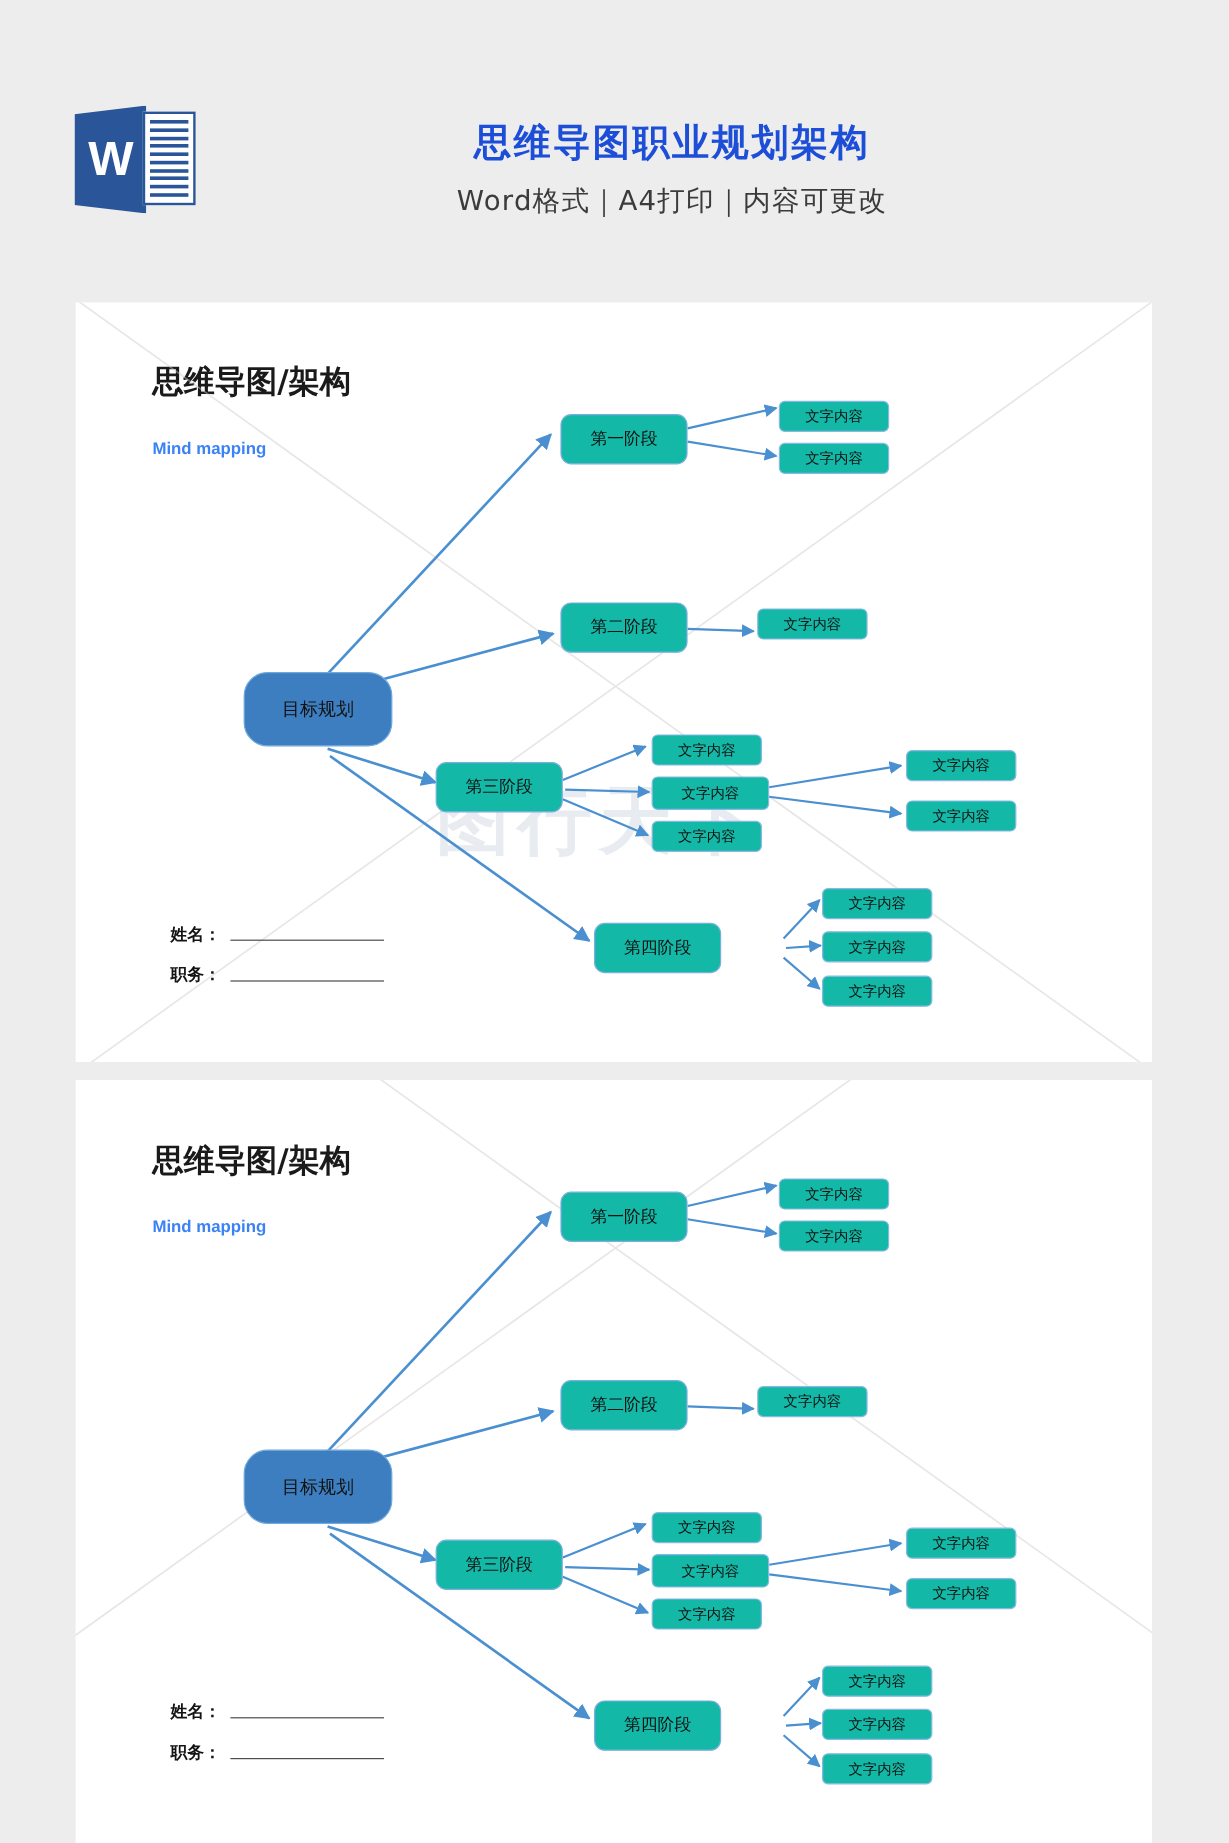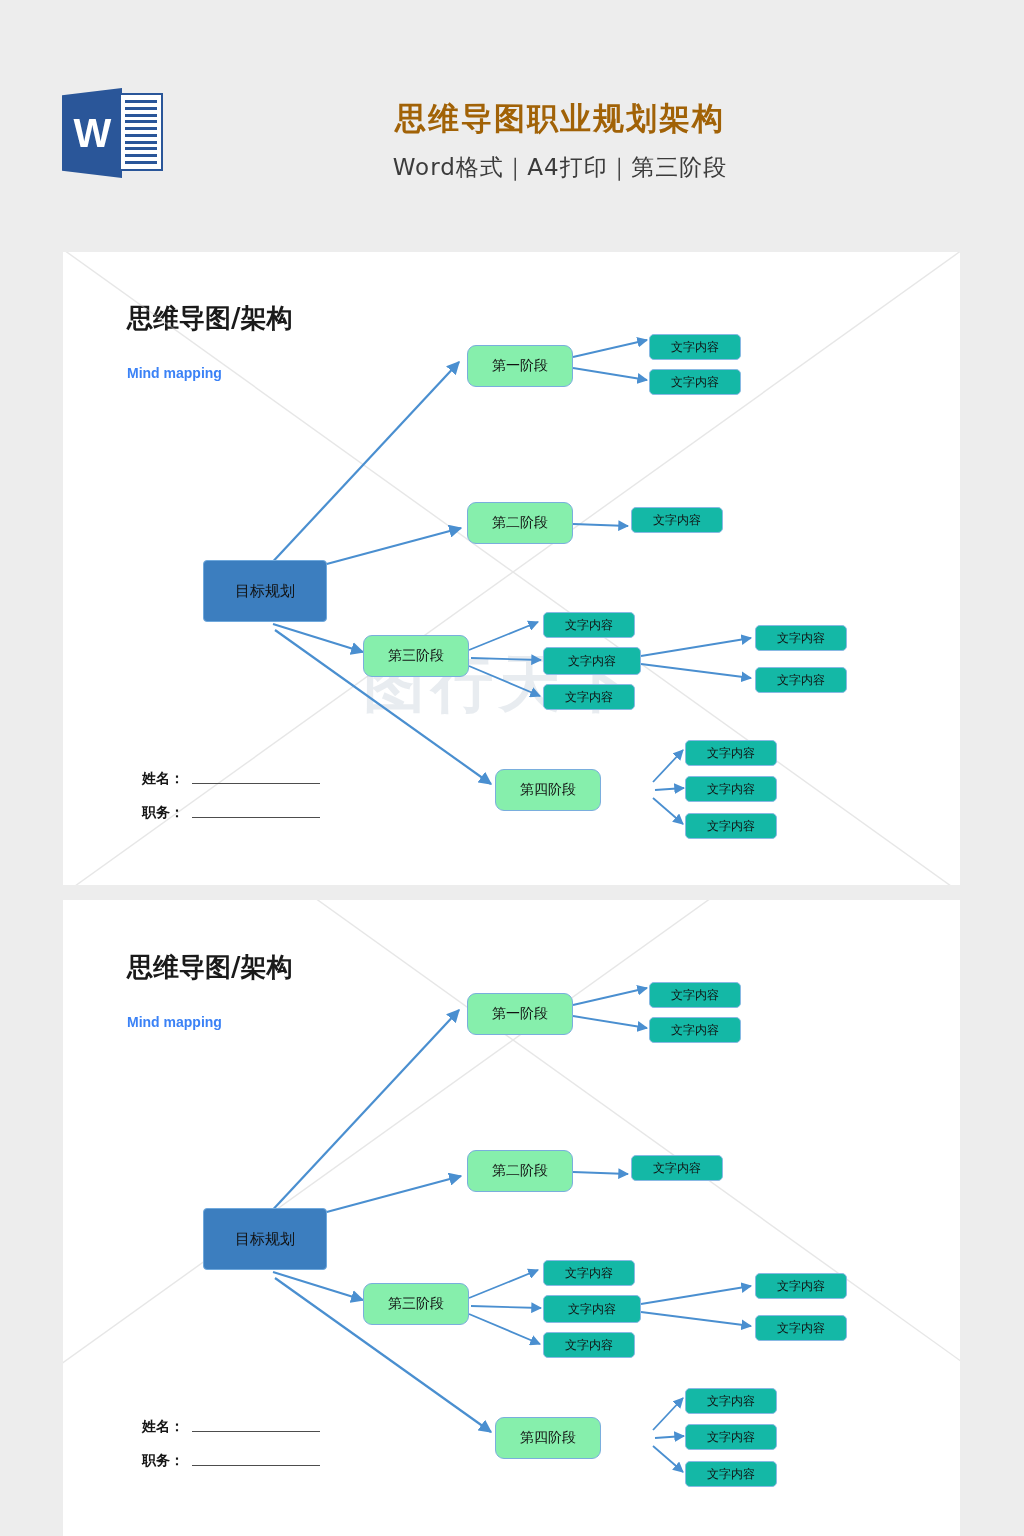--- a/index.html
+++ b/index.html
@@ -69,21 +69,21 @@
   }
 
   .header-title {
     position: absolute;
     left: 200px;
     top: 98px;
     width: 720px;
     text-align: center;
     font-size: 31px;
     font-weight: bold;
-    color: #a16207;
+    color: #1d4ed8;
     letter-spacing: 2px;
     font-family: Liberation Mono, monospace;
   }
   .header-sub {
     position: absolute;
     left: 200px;
     top: 152px;
     width: 720px;
     text-align: center;
     font-size: 23px;
@@ -145,25 +145,25 @@
     display: flex;
     align-items: center;
     justify-content: center;
     color: #111111;
     font-family: "DejaVu Sans", "Liberation Sans", sans-serif;
     white-space: nowrap;
   }
   .node.root {
     background: #3c7ebf;
     border: 1px solid #6fa8dc;
-    border-radius: 4px;
+    border-radius: 20px;
     font-size: 15px;
   }
   .node.stage {
-    background: #86efac;
+    background: #14b8a6;
     border: 1px solid #7aaedd;
     border-radius: 9px;
     font-size: 14px;
   }
   .node.leaf {
     background: #14b8a6;
     border: 1px solid #88b9e3;
     border-radius: 5px;
     font-size: 12px;
   }
@@ -224,21 +224,21 @@
         <i></i>
         <i></i>
         <i></i>
         <i></i>
         <i></i>
         <i></i>
     </div>
   </div>
 
   <div class="header-title">思维导图职业规划架构</div>
-  <div class="header-sub">Word格式｜A4打印｜第三阶段</div>
+  <div class="header-sub">Word格式｜A4打印｜内容可更改</div>
 </div>
 
 <div class="page" id="page-1">
   <div class="page-title">思维导图/架构</div>
   <div class="page-subtitle">Mind mapping</div>
 
   <div class="wm-text" style="left:300px; top:390px;">图行天下</div>
 
   <svg class="wm-x" viewBox="0 0 897 633" preserveAspectRatio="none">
     <line x1="-80" y1="-60" x2="980" y2="700" stroke="#c9c9c9" stroke-width="1.4"></line>

